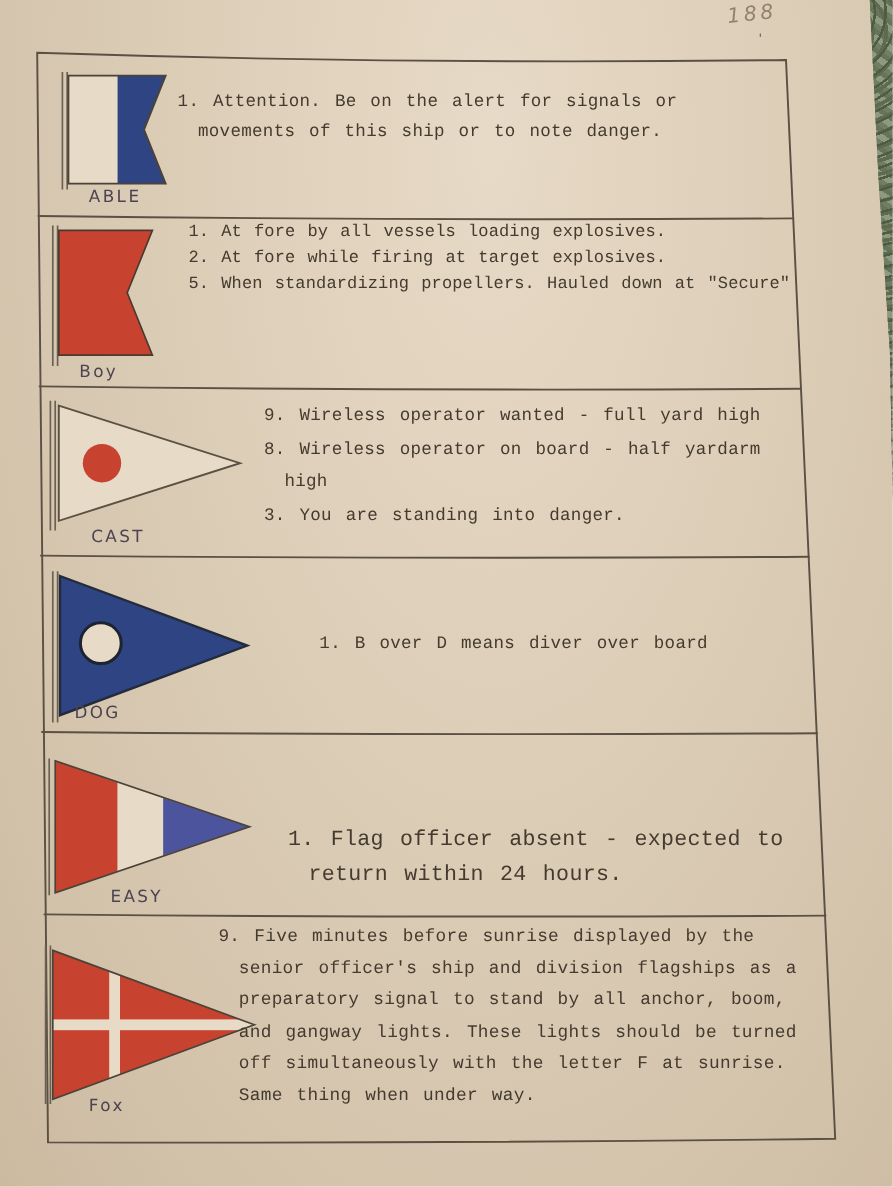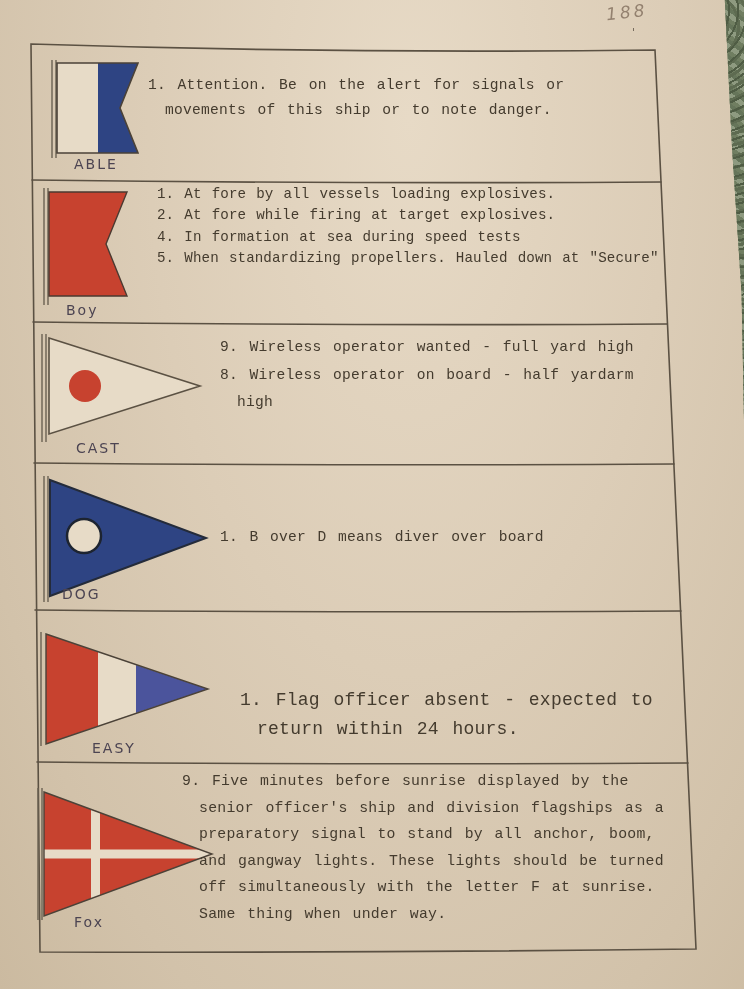--- a/index.html
+++ b/index.html
@@ -38,21 +38,21 @@
   }
   
   .hand{
     position:absolute;color:#443b2e;font-size:14.6px;line-height:21.5px;
     letter-spacing:.25px;word-spacing:2.5px;font-family:Liberation Mono, monospace;
   }
   .hand .item{padding-left:17px;text-indent:-17px;}
   .t-able{left:148px;top:73px;width:505px;line-height:25px;}
   .t-boy{left:157px;top:184px;width:528px;font-size:14.2px;line-height:21.3px;letter-spacing:.1px;word-spacing:1.5px;}
   .t-cast{left:220px;top:334px;width:460px;line-height:27.5px;}
-  .t-dog{left:220px;top:527px;width:440px;}
+  .t-dog{left:208px;top:527px;width:440px;text-align:center;}
   .t-easy{left:228px;top:686px;width:418px;line-height:29px;font-size:18px;margin-left:12px;}
   .t-fox{left:182px;top:768px;width:482px;line-height:26.6px;font-size:14.8px;}
   .pole{stroke:#6a6152;stroke-width:1.4;}
   .outline{fill:none;stroke:#4b4238;stroke-width:1.6;}
 </style>
 </head>
 <body>
 
 <div class="screen">
 
@@ -84,34 +84,34 @@
 
   <svg class="flag" style="left:40px;top:186px;" width="92" height="122" viewBox="0 0 92 122">
     <line class="pole" x1="4" y1="2" x2="4" y2="119"></line>
     <line class="pole" x1="8" y1="2" x2="8" y2="119"></line>
     <polygon points="9,6 87,6 66,58 87,110 9,110" stroke="#4b3a31" stroke-width="1.4" fill="#c7422f"></polygon>
   </svg>
   <div class="flag-label" style="left:66px;top:302px;">Boy</div>
   <div class="hand t-boy">
     <div class="item">1. At fore by all vessels loading explosives.</div>
     <div class="item">2. At fore while firing at target explosives.</div>
-    <div class="item">4. In formation at sea during speed tests</div>
     <div class="item">5. When standardizing propellers. Hauled down at "Secure"</div>
   </div>
 
   <svg class="flag" style="left:38px;top:332px;" width="168" height="112" viewBox="0 0 168 112">
     <line class="pole" x1="4" y1="2" x2="4" y2="110"></line>
     <line class="pole" x1="8" y1="2" x2="8" y2="110"></line>
     <polygon points="11,6 162,54 11,102" stroke="#5b5143" stroke-width="1.6" fill="#e7dbc7"></polygon>
     <circle cx="47" cy="54" r="16" fill="#c7422f"></circle>
   </svg>
   <div class="flag-label" style="left:76px;top:440px;">CAST</div>
   <div class="hand t-cast">
     <div class="item">9. Wireless operator wanted - full yard high</div>
     <div class="item">8. Wireless operator on board - half yardarm high</div>
+    <div class="item">3. You are standing into danger.</div>
   </div>
 
   <svg class="flag" style="left:40px;top:474px;" width="170" height="130" viewBox="0 0 170 130">
     <line class="pole" x1="4" y1="2" x2="4" y2="128"></line>
     <line class="pole" x1="8" y1="2" x2="8" y2="128"></line>
     <polygon points="10,6 166,64 10,122" stroke="#242b3a" stroke-width="2" fill="#2e4483"></polygon>
     <circle cx="44" cy="62" r="17" stroke="#1d2430" stroke-width="2.5" fill="#e7dbc7"></circle>
   </svg>
   <div class="flag-label" style="left:62px;top:586px;">DOG</div>
   <div class="hand t-dog">

